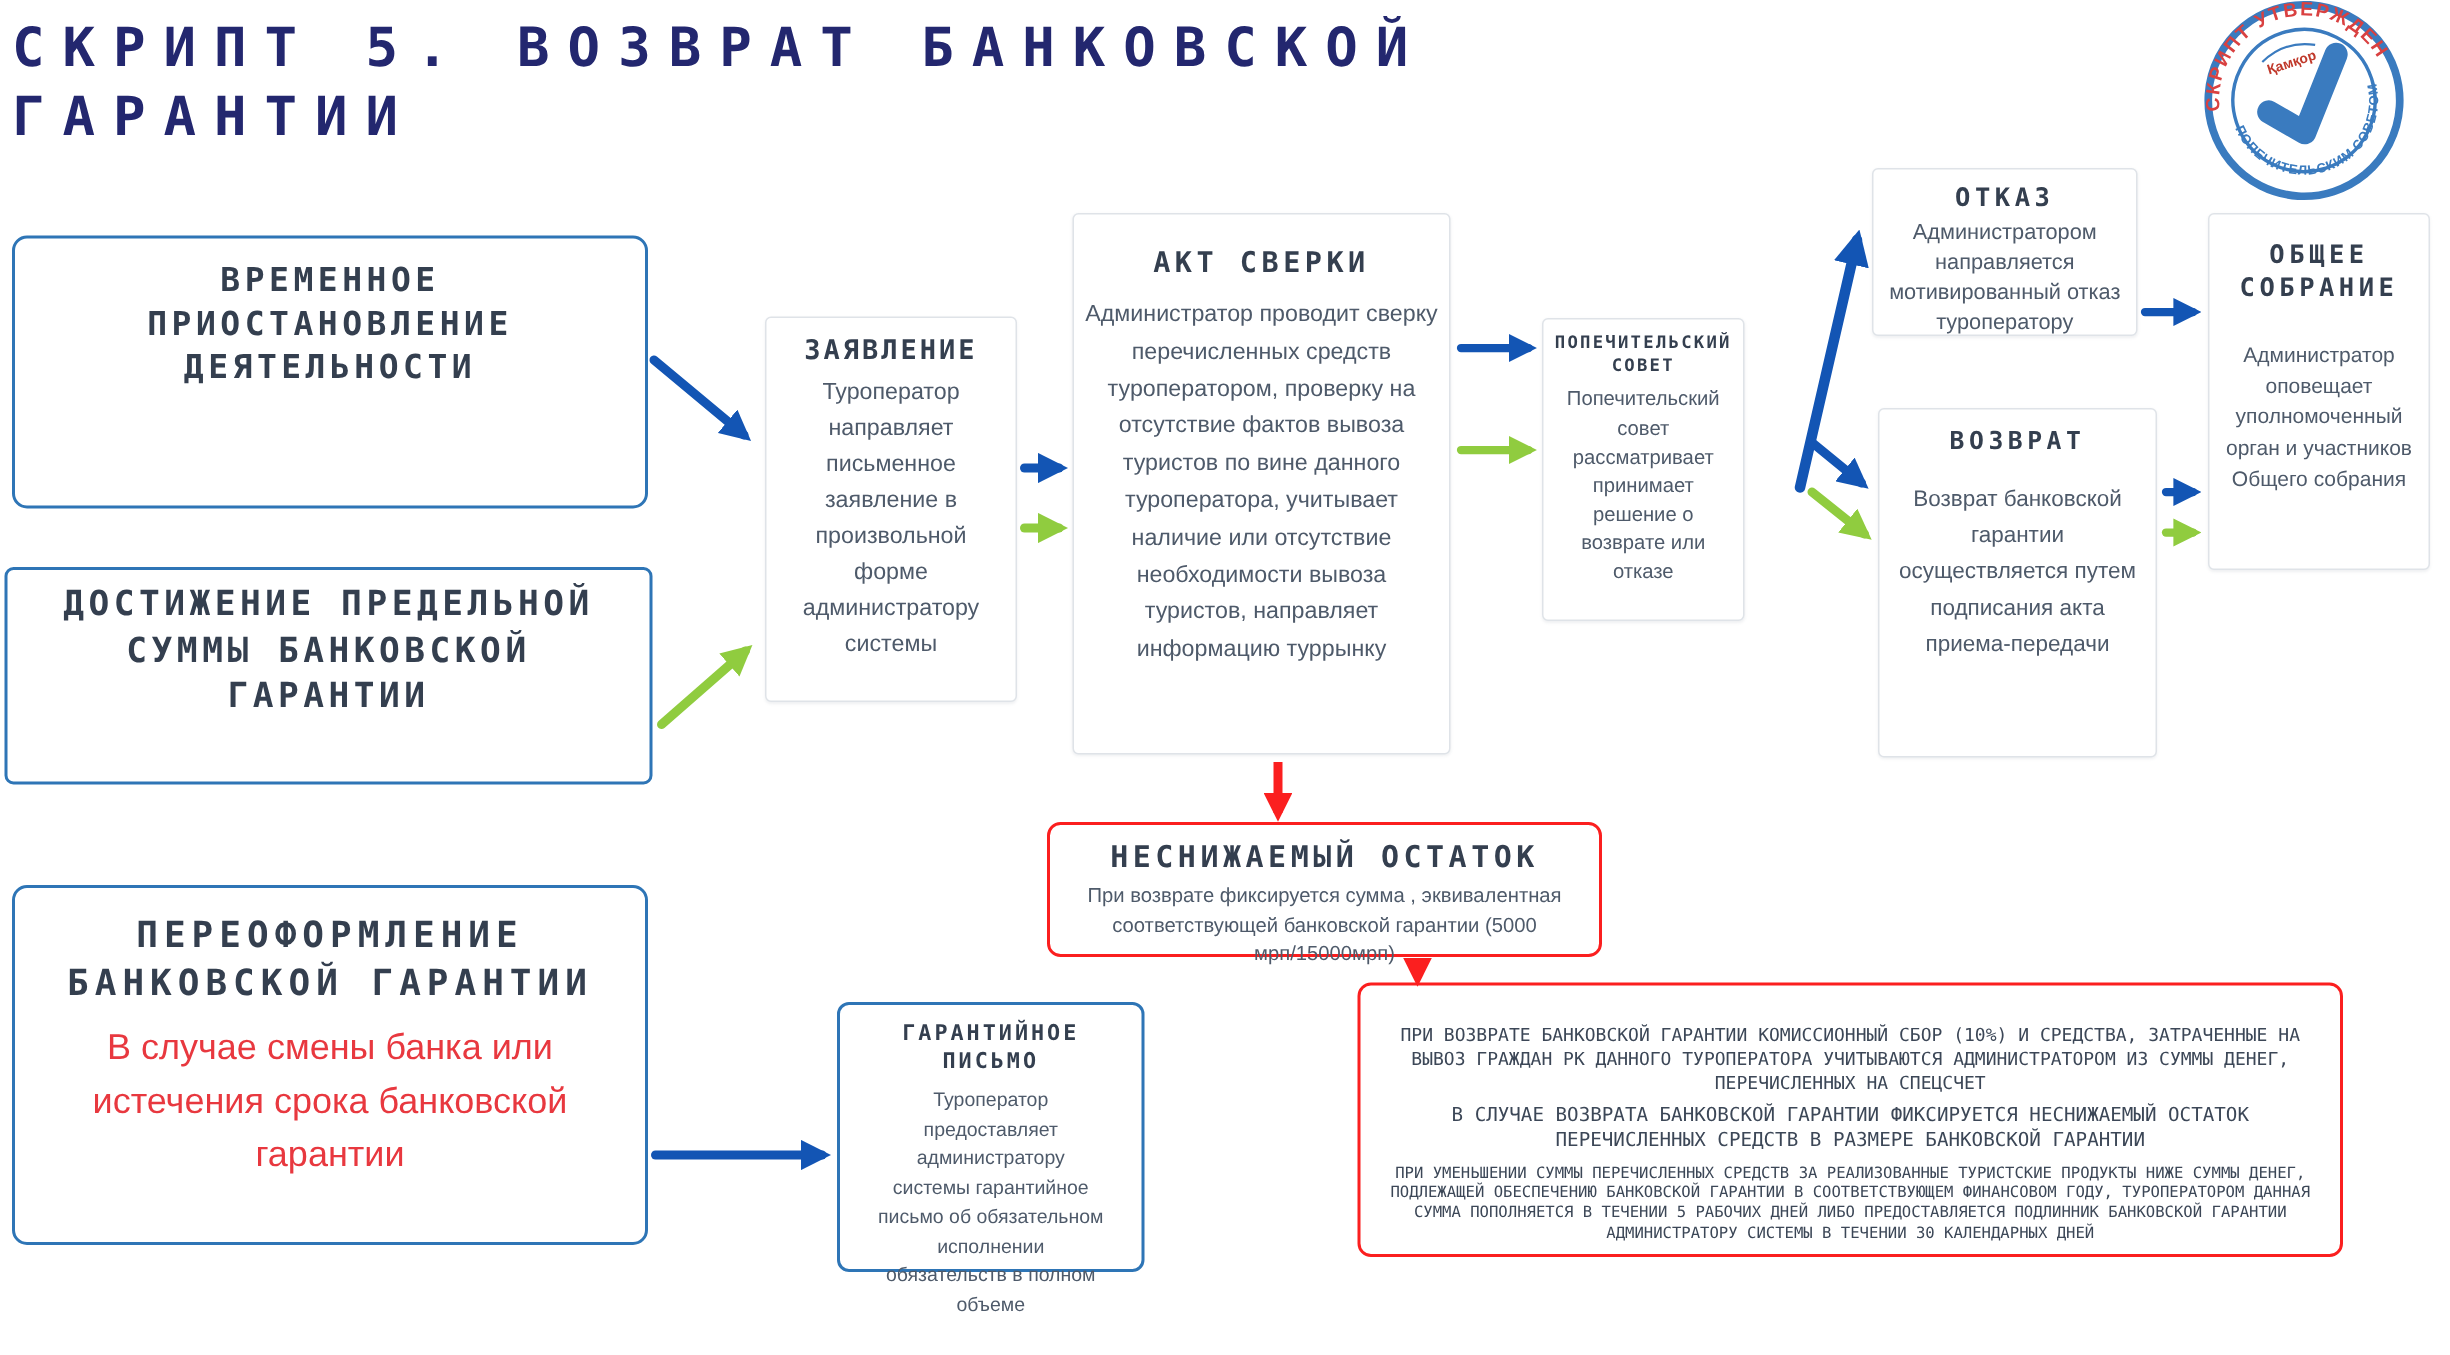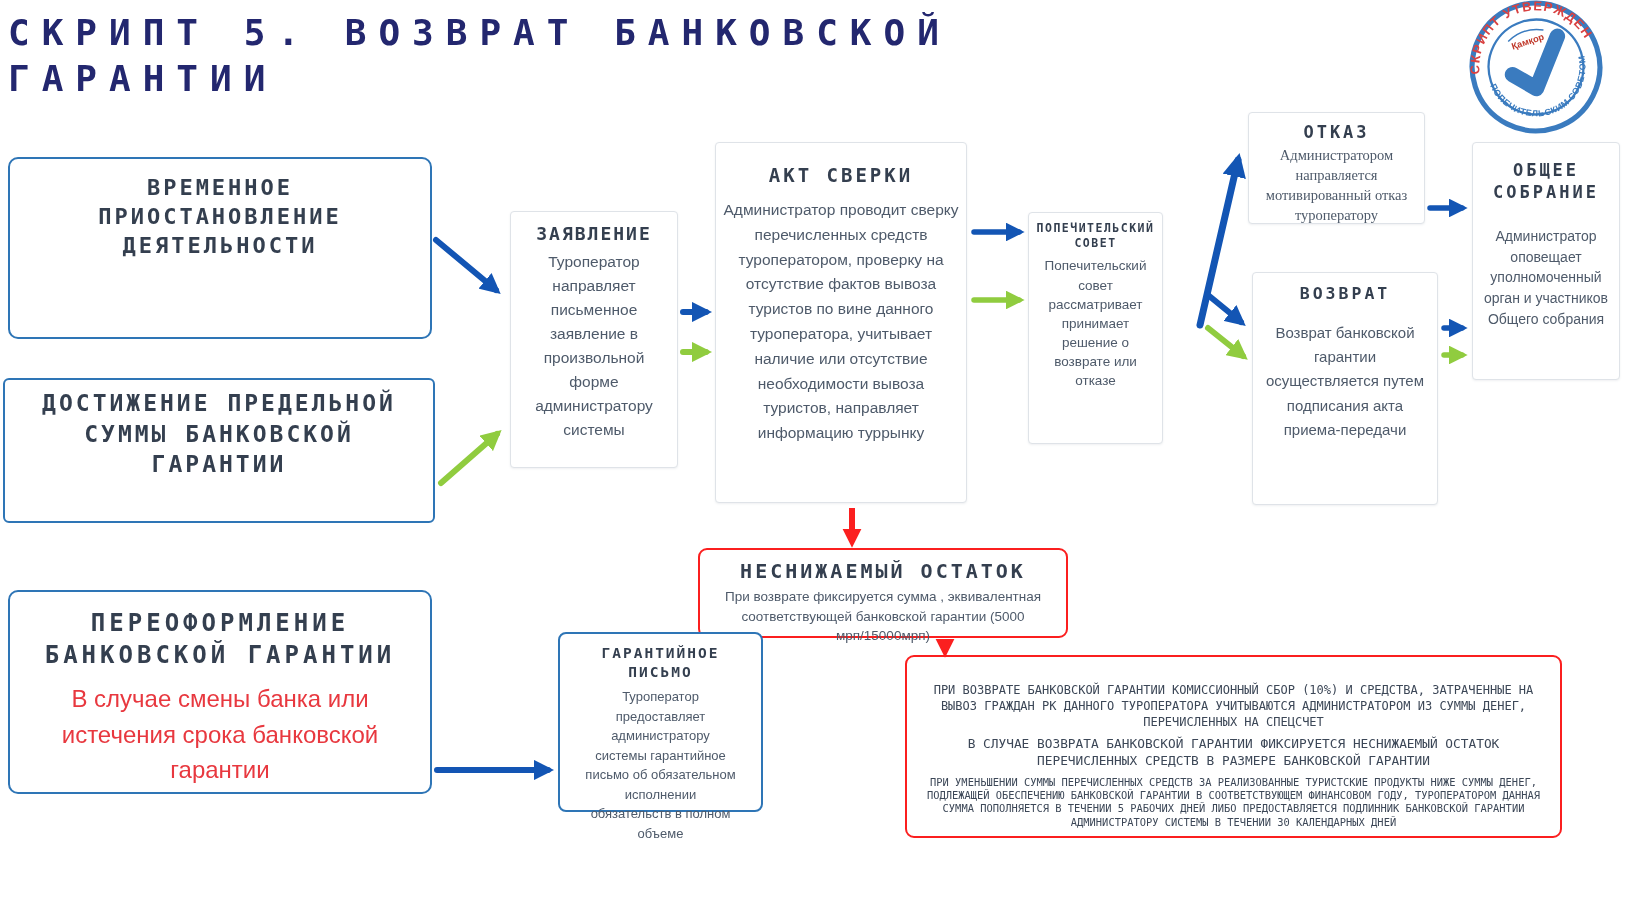--- a/index.html
+++ b/index.html
@@ -56,51 +56,51 @@
   <div class="box b-gray" style="left:510px;top:211px;width:168px;height:257px;padding:10px 8px;">
     <div class="tech hd" style="font-size:18px;letter-spacing:2px;">ЗАЯВЛЕНИЕ</div>
     <div class="bt" style="font-size:15.5px;line-height:1.55;margin-top:4px;">Туроператор направляет письменное заявление в произвольной форме администратору системы</div>
   </div>
 
   <div class="box b-gray" style="left:715px;top:142px;width:252px;height:361px;padding:20px 6px;">
     <div class="tech hd" style="font-size:19px;">АКТ СВЕРКИ</div>
     <div class="bt" style="font-size:15.5px;line-height:1.6;margin-top:10px;">Администратор проводит сверку перечисленных средств туроператором, проверку на отсутствие фактов вывоза туристов по вине данного туроператора, учитывает наличие или отсутствие необходимости вывоза туристов, направляет информацию туррынку</div>
   </div>
 
-  <div class="box b-gray" style="left:1028px;top:212px;width:135px;height:232px;padding:8px 4px;">
+  <div class="box b-gray" style="left:1028px;top:212px;width:135px;height:202px;padding:8px 4px;">
     <div class="tech hd" style="font-size:11.5px;letter-spacing:1.5px;">ПОПЕЧИТЕЛЬСКИЙ СОВЕТ</div>
     <div class="bt" style="font-size:13.5px;line-height:1.42;margin-top:5px;">Попечительский совет рассматривает принимает решение о возврате или отказе</div>
   </div>
 
   <div class="box b-gray" style="left:1248px;top:112px;width:177px;height:112px;padding:8px 6px;">
     <div class="tech hd" style="font-size:17px;">ОТКАЗ</div>
-    <div class="bt" style="font-size:14.5px;line-height:1.38;margin-top:2px;font-family:Liberation Serif, serif;">Администратором направляется мотивированный отказ туроператору</div>
+    <div class="bt" style="font-size:14.5px;line-height:1.38;margin-top:2px;">Администратором направляется мотивированный отказ туроператору</div>
   </div>
 
   <div class="box b-gray" style="left:1252px;top:272px;width:186px;height:233px;padding:10px 8px;">
     <div class="tech hd" style="font-size:16.5px;">ВОЗВРАТ</div>
     <div class="bt" style="font-size:15px;line-height:1.62;margin-top:16px;">Возврат банковской гарантии осуществляется путем подписания акта приема-передачи</div>
   </div>
 
   <div class="box b-gray" style="left:1472px;top:142px;width:148px;height:238px;padding:16px 6px;">
     <div class="tech hd" style="font-size:17px;">ОБЩЕЕ СОБРАНИЕ</div>
     <div class="bt" style="font-size:14px;line-height:1.48;margin-top:22px;">Администратор оповещает уполномоченный орган и участников Общего собрания</div>
   </div>
 
   <div class="box b-red" style="left:698px;top:548px;width:370px;height:90px;padding:8px 6px;">
     <div class="tech hd" style="font-size:20px;">НЕСНИЖАЕМЫЙ ОСТАТОК</div>
     <div class="bt" style="font-size:13.5px;line-height:1.42;margin-top:3px;">При возврате фиксируется сумма , эквивалентная соответствующей банковской гарантии (5000 мрп/15000мрп)</div>
   </div>
 
-  <div class="box b-blue" style="left:8px;top:590px;width:424px;height:204px;padding:16px 20px;">
+  <div class="box b-blue" style="left:8px;top:590px;width:424px;height:240px;padding:16px 20px;">
     <div class="tech hd" style="font-size:24px;letter-spacing:4px;">ПЕРЕОФОРМЛЕНИЕ БАНКОВСКОЙ ГАРАНТИИ</div>
     <div class="red-note" style="font-size:24px;line-height:1.48;margin-top:10px;">В случае смены банка или истечения срока банковской гарантии</div>
   </div>
 
-  <div class="box b-blue" style="left:558px;top:632px;width:205px;height:180px;padding:10px 24px;border-radius:8px;">
+  <div class="box b-blue" style="left:558px;top:668px;width:205px;height:180px;padding:10px 24px;border-radius:8px;">
     <div class="tech hd" style="font-size:14.5px;letter-spacing:2px;">ГАРАНТИЙНОЕ ПИСЬМО</div>
     <div class="bt" style="font-size:13px;line-height:1.5;margin-top:5px;">Туроператор предоставляет администратору системы гарантийное письмо об обязательном исполнении обязательств в полном объеме</div>
   </div>
 
   <div class="box b-red redbox" style="left:905px;top:655px;width:657px;height:183px;padding:26px 18px;">
     <p class="tech" style="font-size:12px;line-height:1.32;font-weight:normal;">ПРИ ВОЗВРАТЕ БАНКОВСКОЙ ГАРАНТИИ КОМИССИОННЫЙ СБОР (10%) И СРЕДСТВА, ЗАТРАЧЕННЫЕ НА ВЫВОЗ ГРАЖДАН РК ДАННОГО ТУРОПЕРАТОРА УЧИТЫВАЮТСЯ АДМИНИСТРАТОРОМ ИЗ СУММЫ ДЕНЕГ, ПЕРЕЧИСЛЕННЫХ НА СПЕЦСЧЕТ</p>
     <p class="tech" style="font-size:12.8px;line-height:1.32;font-weight:normal;">В СЛУЧАЕ ВОЗВРАТА БАНКОВСКОЙ ГАРАНТИИ ФИКСИРУЕТСЯ НЕСНИЖАЕМЫЙ ОСТАТОК ПЕРЕЧИСЛЕННЫХ СРЕДСТВ В РАЗМЕРЕ БАНКОВСКОЙ ГАРАНТИИ</p>
     <p class="tech" style="font-size:10.4px;line-height:1.26;font-weight:normal;margin-bottom:0;">ПРИ УМЕНЬШЕНИИ СУММЫ ПЕРЕЧИСЛЕННЫХ СРЕДСТВ ЗА РЕАЛИЗОВАННЫЕ ТУРИСТСКИЕ ПРОДУКТЫ НИЖЕ СУММЫ ДЕНЕГ, ПОДЛЕЖАЩЕЙ ОБЕСПЕЧЕНИЮ БАНКОВСКОЙ ГАРАНТИИ В СООТВЕТСТВУЮЩЕМ ФИНАНСОВОМ ГОДУ, ТУРОПЕРАТОРОМ ДАННАЯ СУММА ПОПОЛНЯЕТСЯ В ТЕЧЕНИИ 5 РАБОЧИХ ДНЕЙ ЛИБО ПРЕДОСТАВЛЯЕТСЯ ПОДЛИННИК БАНКОВСКОЙ ГАРАНТИИ АДМИНИСТРАТОРУ СИСТЕМЫ В ТЕЧЕНИИ 30 КАЛЕНДАРНЫХ ДНЕЙ</p>
   </div>
 

